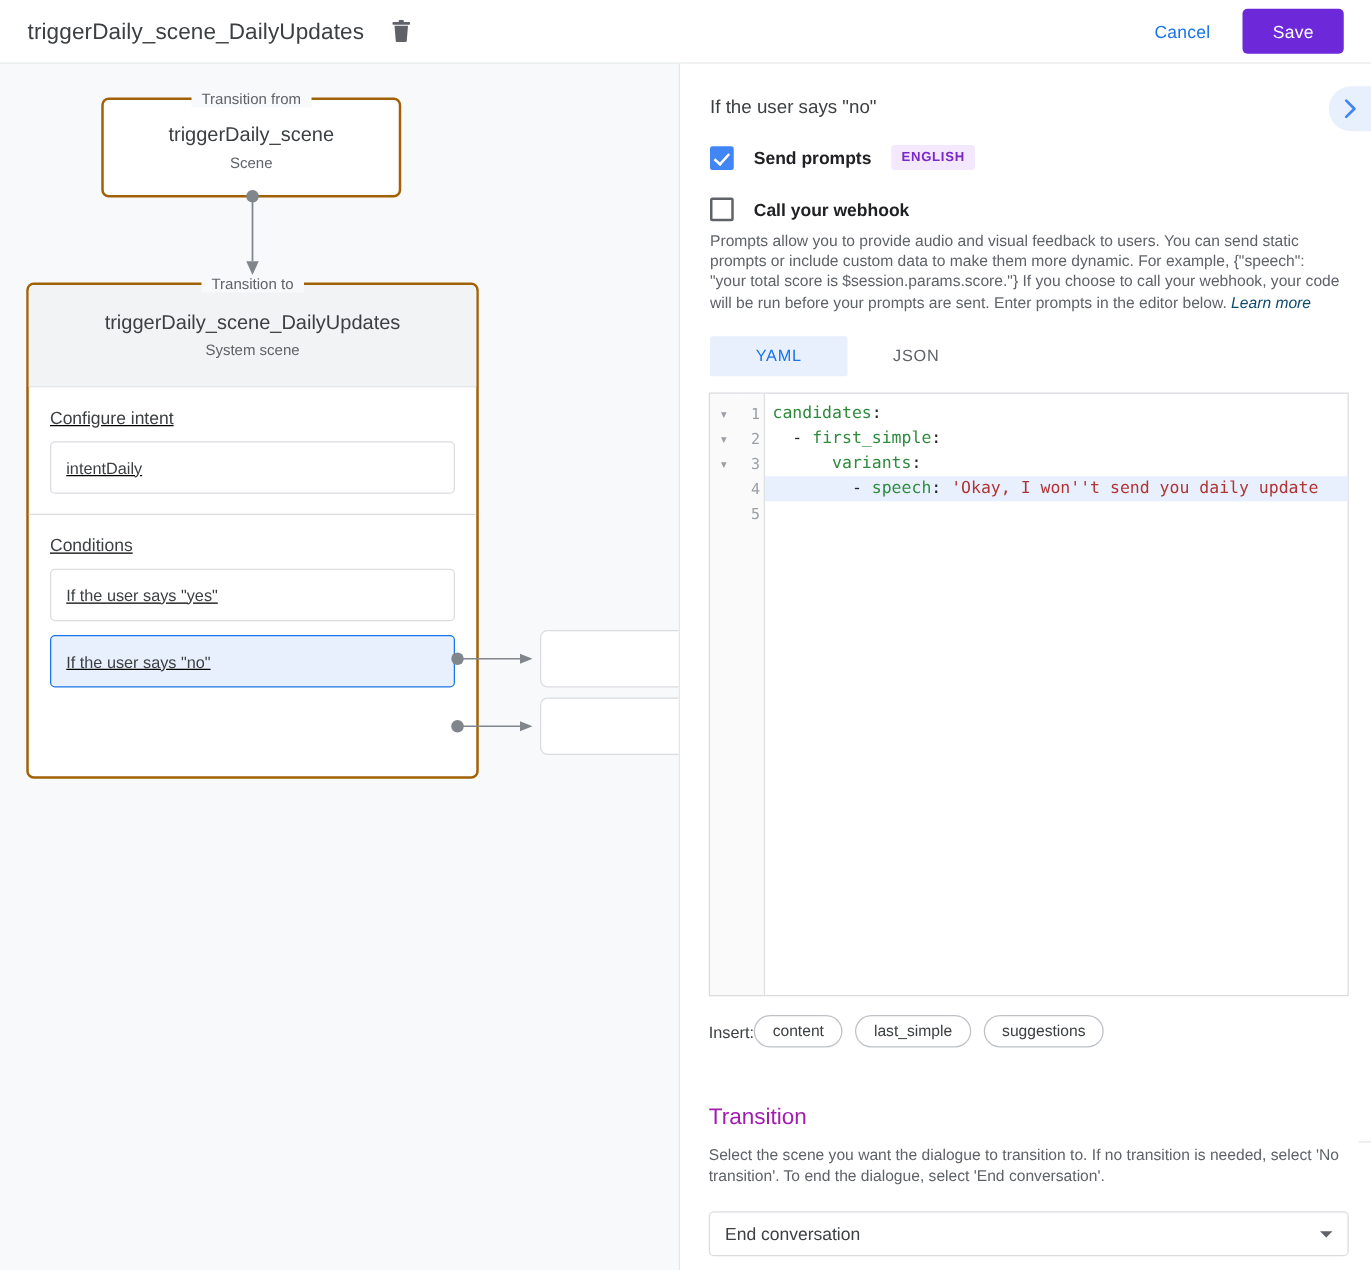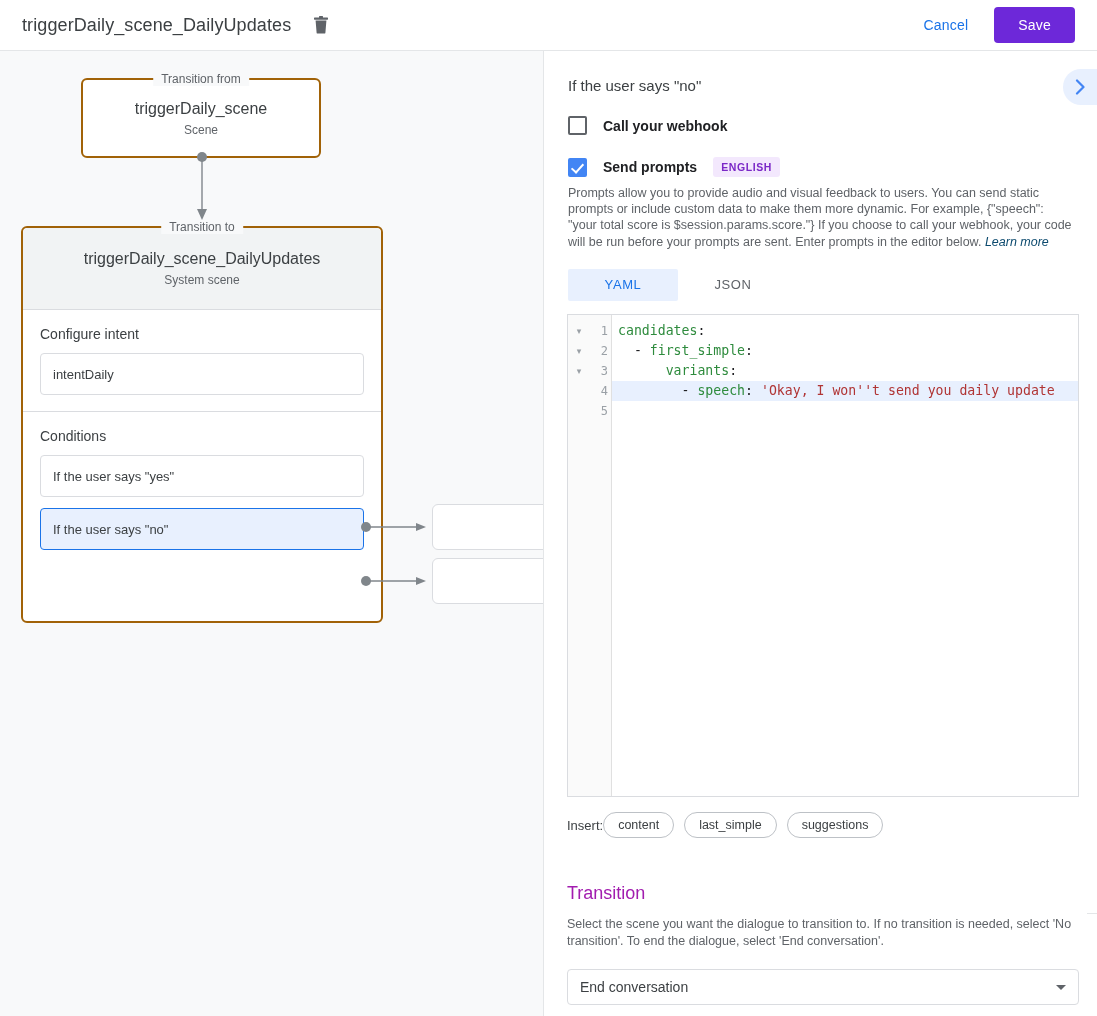--- a/index.html
+++ b/index.html
@@ -115,20 +115,21 @@
     border-bottom: 1px solid #dadce0;
     height: 82px;
     display: flex; flex-direction: column;
     align-items: center; justify-content: center;
   }
   #node-to-header .node-title { font-size: 16px; color: #3c4043; }
   #node-to-header .node-sub { font-size: 12px; color: #5f6368; margin-top: 5px; }
 
   .card-section {
     padding: 16px 17px 16px 17px;
+    text-decoration: underline;
   }
   .card-section + .card-section { border-top: 1px solid #dadce0; }
   .section-label {
     font-size: 14px; color: #3c4043;
     margin-bottom: 11px;
   }
   .pill {
     height: 42px;
     border: 1px solid #dadce0;
     border-radius: 4px;
@@ -419,29 +420,29 @@
 
   <div id="panel-header-row">
     <div id="panel-title">If the user says "no"</div>
     <div id="expand-btn">
       <svg width="11" height="16" viewBox="0 0 11 16">
         <path d="M2 1.5 L8.5 8 L2 14.5" fill="none" stroke="#4285f4" stroke-width="2.2" stroke-linecap="round" stroke-linejoin="round"></path>
       </svg>
     </div>
   </div>
 
-  <div id="webhook-row" class="check-row">
-    <span class="cbox"></span>
-    <span class="check-label">Call your webhook</span>
-  </div>
-
   <div id="prompts-row" class="check-row">
     <span class="cbox checked"></span>
     <span class="check-label">Send prompts</span>
     <span id="lang-badge">ENGLISH</span>
+  </div>
+
+  <div id="webhook-row" class="check-row">
+    <span class="cbox"></span>
+    <span class="check-label">Call your webhook</span>
   </div>
 
   <div id="prompts-desc"><span>Prompts allow you to provide audio and visual feedback to users. You can send static prompts or include custom data to make them more dynamic. For example, {"speech": "your total score is $session.params.score."} If you choose to call your webhook, your code will be run before your prompts are sent. Enter prompts in the editor below. </span><a href="#">Learn more</a></div>
 
   <div id="tabs">
     <div class="tab active">YAML</div>
     <div class="tab">JSON</div>
   </div>
 
   <div id="panel-divider"></div>

